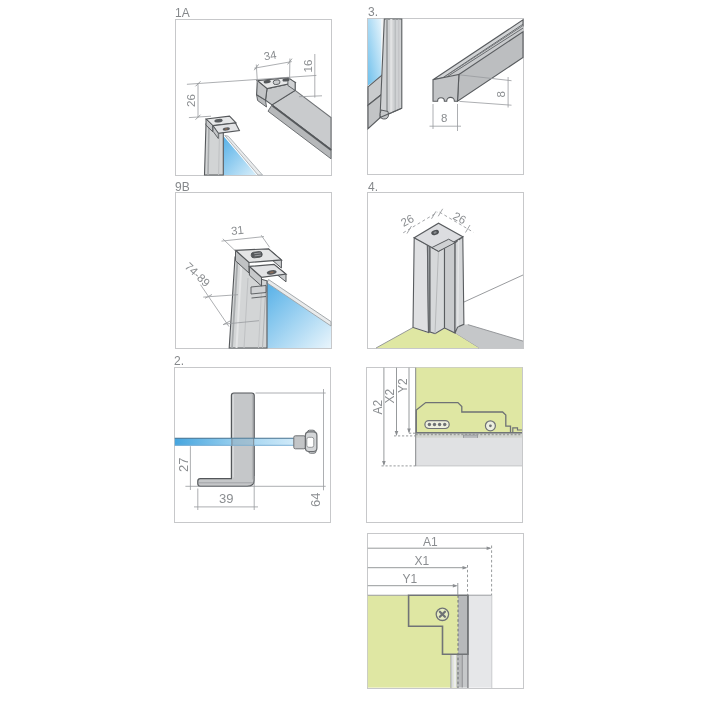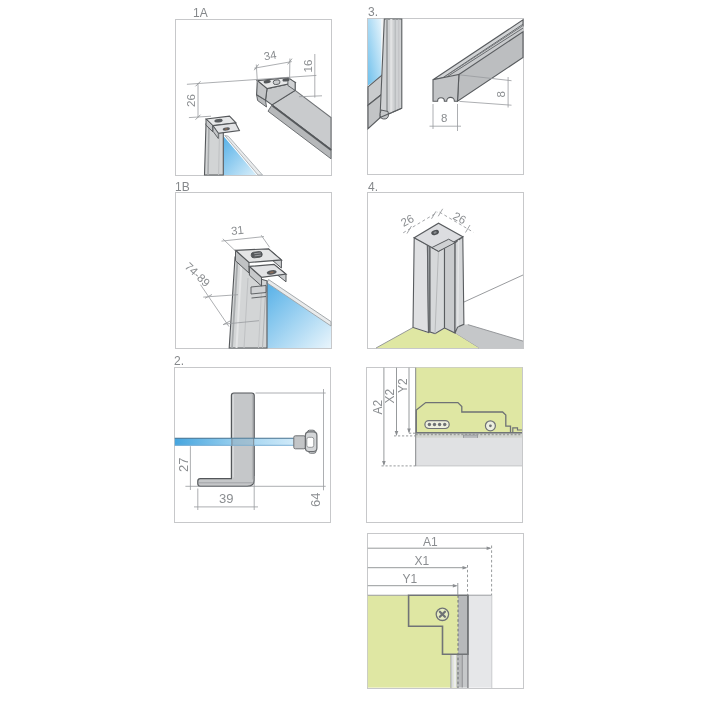--- a/index.html
+++ b/index.html
@@ -6,25 +6,25 @@
   #page{position:relative;width:720px;height:720px;background:#ffffff;
         font-family:"Liberation Sans", sans-serif;overflow:hidden;}
   .plabel{position:absolute;font-size:12px;color:#85888b;}
   svg{position:absolute;overflow:hidden;}
   text{font-family:"Liberation Sans", sans-serif;fill:#8b8e91;}
 </style>
 </head>
 <body>
 <div id="page">
 
-  <div class="plabel" style="left:193px;top:6px;">1A</div>
+  <div class="plabel" style="left:175px;top:6px;">1A</div>
 
   <div class="plabel" style="left:368px;top:5px;">3.</div>
 
-  <div class="plabel" style="left:175px;top:180px;">1B</div>
+  <div class="plabel" style="left:175px;top:180px;">9B</div>
 
   <div class="plabel" style="left:368px;top:180px;">4.</div>
 
   <div class="plabel" style="left:174px;top:354px;">2.</div>
 
   <svg id="p1a" style="left:175px;top:19px;" width="158" height="158" viewBox="0 0 158 158">
     <defs>
       <linearGradient id="glass1a" x1="0" y1="0" x2="1" y2="1">
         <stop offset="0" stop-color="#55b0e7"></stop>
           <stop offset="1" stop-color="#d8eefa"></stop>

